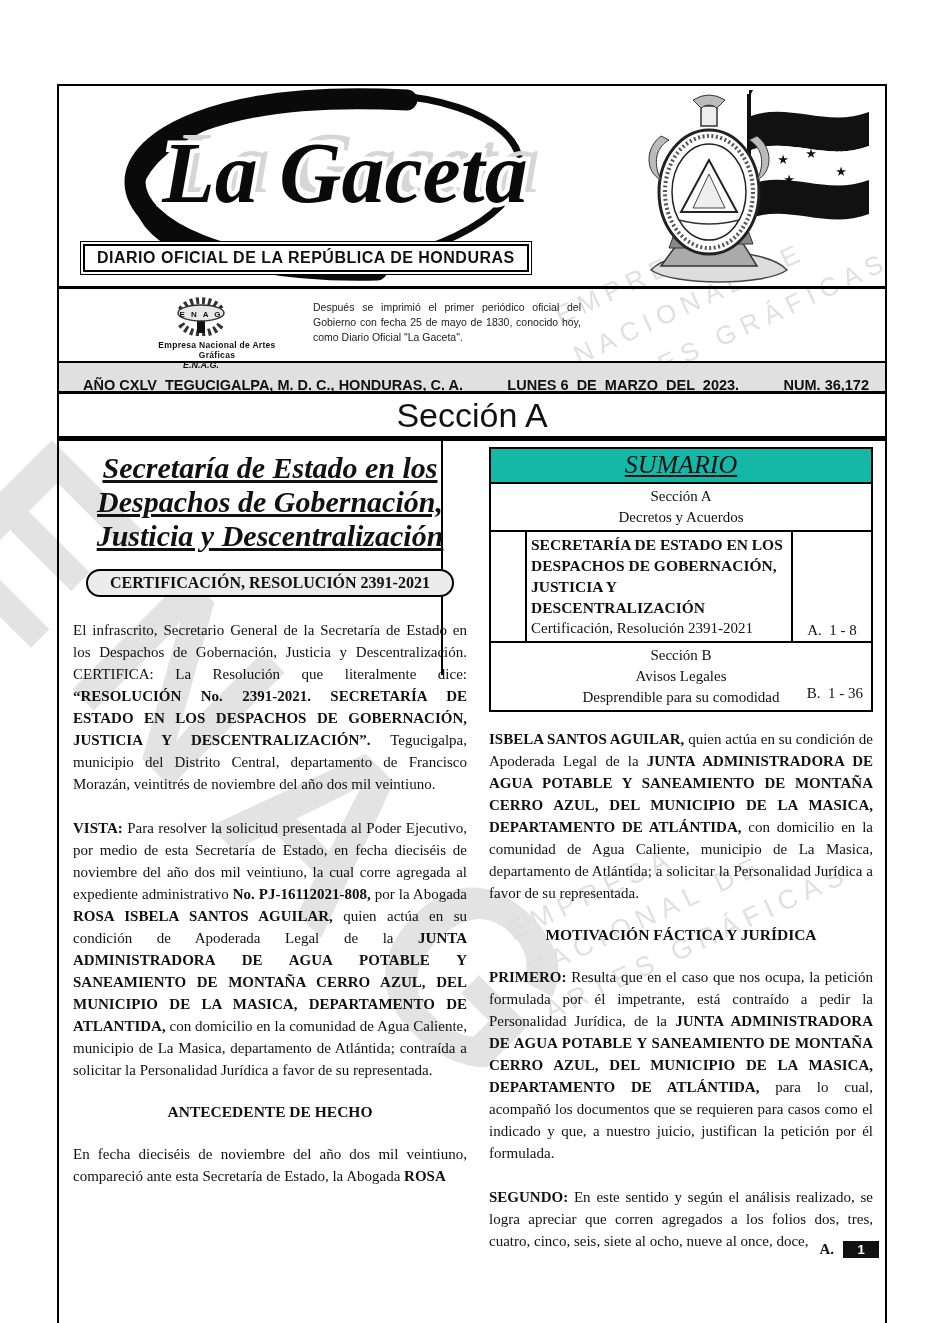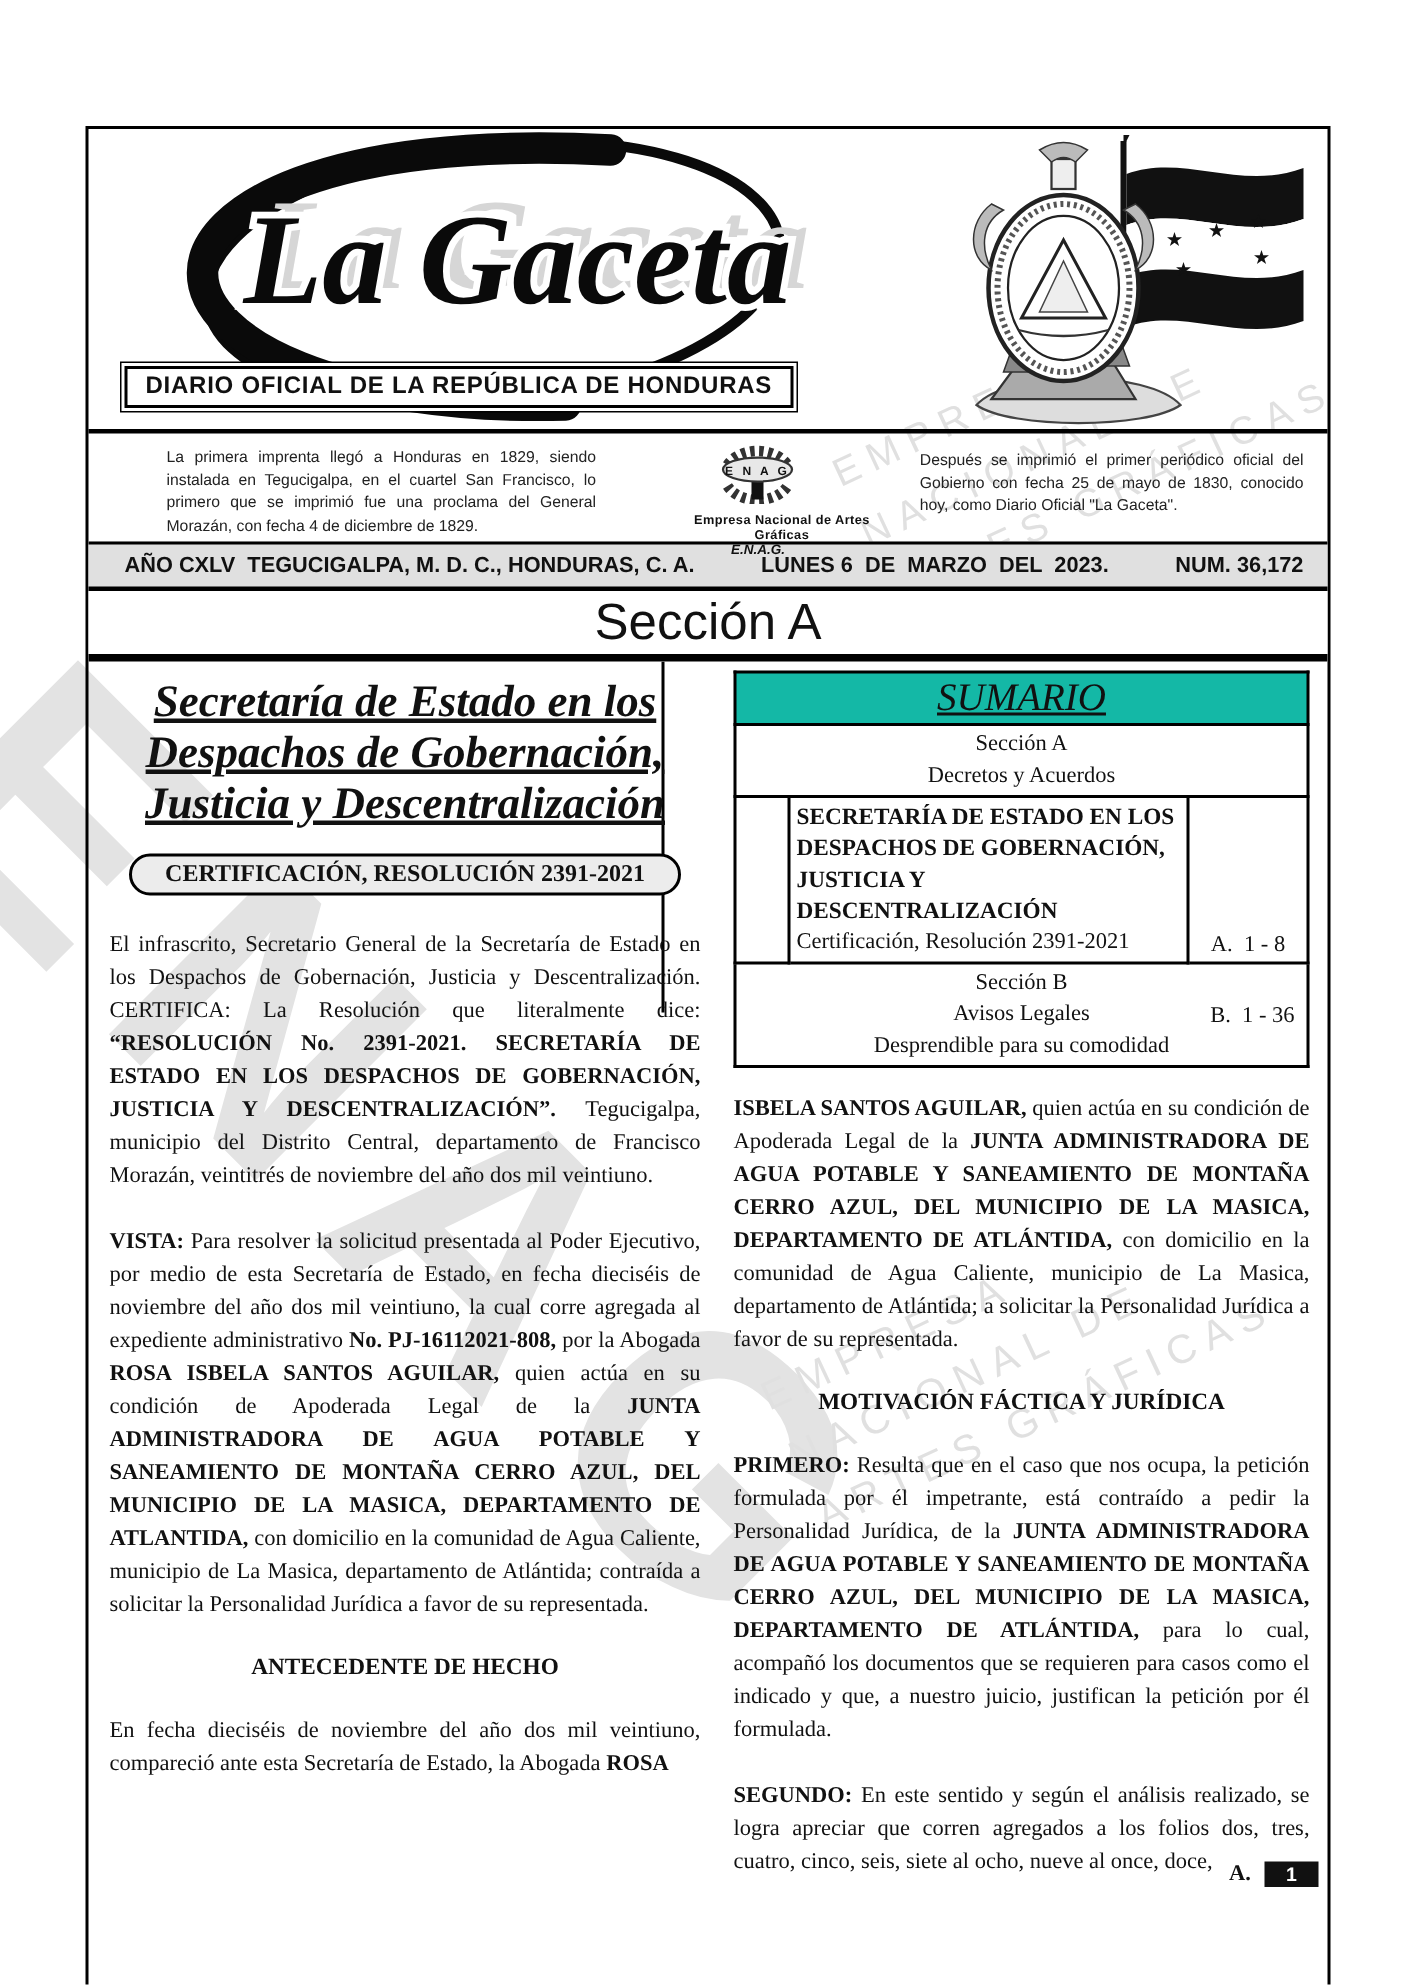--- a/index.html
+++ b/index.html
@@ -75,21 +75,21 @@
   .sumario .title-cell{background:#14b8a6;text-align:center;font-size:26px;font-weight:normal;
                        font-style:italic;padding:1px 0 2px 0;}
   .sumario .title-cell span{text-decoration:underline;}
   .sectionrow{text-align:center;line-height:21px;}
   .entry-spacer{width:26px;}
   .entry-main{line-height:21px;padding:2px 6px;}
   .entry-main .entry-title{font-weight:bold;font-size:15.5px;}
   .entry-pages{width:70px;vertical-align:bottom;text-align:center;padding:2px 2px 3px 6px;}
   .secb-cell{line-height:21px;text-align:center;position:relative;padding:3px 6px 6px 6px;}
   .secb-pages{position:absolute;right:8px;top:24px;}
-  .pre{white-space:pre;}
+  .pre{white-space:pre;margin-top:16px;}
 
   
   .footer{position:absolute;left:57px;top:1240px;width:828px;text-align:right;z-index:2;}
   .footer-inner{display:inline-flex;align-items:center;gap:9px;padding-right:6px;}
   .footer-prefix{font-weight:bold;font-size:15px;}
   .page-num-box{display:inline-block;width:36px;height:17px;background:#111;color:#fff;
                 font-family:"Liberation Sans",sans-serif;font-weight:bold;font-size:13px;
                 text-align:center;line-height:17px;}
 </style>
 </head>
@@ -153,21 +153,20 @@
           <path d="M62,12 Q78,2 94,12 L86,20 Q78,14 70,20 Z" fill="#bbb" stroke="#333" stroke-width="1"></path>
           <path d="M30,48 C14,60 14,84 30,92 C22,76 24,60 38,52 Z" fill="#bbb" stroke="#333" stroke-width="1"></path>
           <path d="M126,48 C142,60 142,84 126,92 C134,76 132,60 118,52 Z" fill="#bbb" stroke="#333" stroke-width="1"></path>
         </g>
       </svg>
 
       <div class="diario-box">DIARIO OFICIAL DE LA REPÚBLICA DE HONDURAS</div>
     </div>
 
     <div class="notes">
-      <div class="note note-left">La primera imprenta llegó a Honduras en 1829, siendo instalada en Tegucigalpa, en el cuartel San Francisco, lo primero que se imprimió fue una proclama del General Morazán, con fecha 4 de diciembre de 1829.</div>
       <div class="enag-block">
         <svg width="72" height="40" viewBox="0 0 72 40">
           <path d="M16,14 A22,16 0 0 1 56,14" fill="none" stroke="#333" stroke-width="7" stroke-dasharray="3,3"></path>
           <path d="M16,28 A22,16 0 0 0 56,28" fill="none" stroke="#333" stroke-width="7" stroke-dasharray="3,3"></path>
           <rect x="32" y="24" width="8" height="13" fill="#111"></rect>
           <ellipse cx="36" cy="17" rx="23" ry="8" fill="#e8e8e8" stroke="#333" stroke-width="1.5"></ellipse>
           <text x="36" y="20.5" text-anchor="middle" font-family="Liberation Sans, sans-serif" font-size="8" font-weight="bold" fill="#111" letter-spacing="2">E N A G</text>
         </svg>
         <div class="enag-caption">Empresa Nacional de Artes Gráficas</div>
         <div class="enag-abbr">E.N.A.G.</div>

